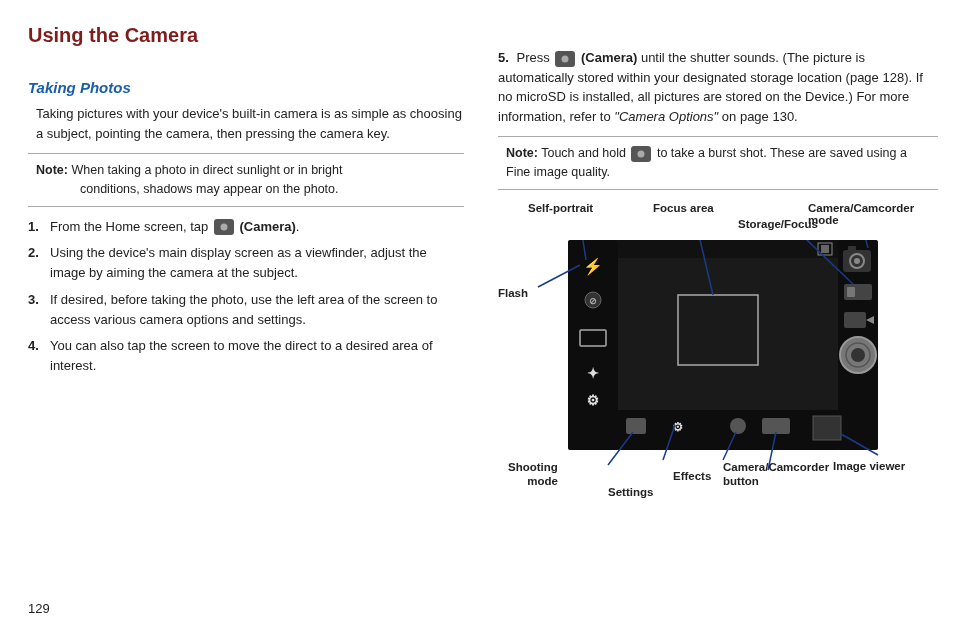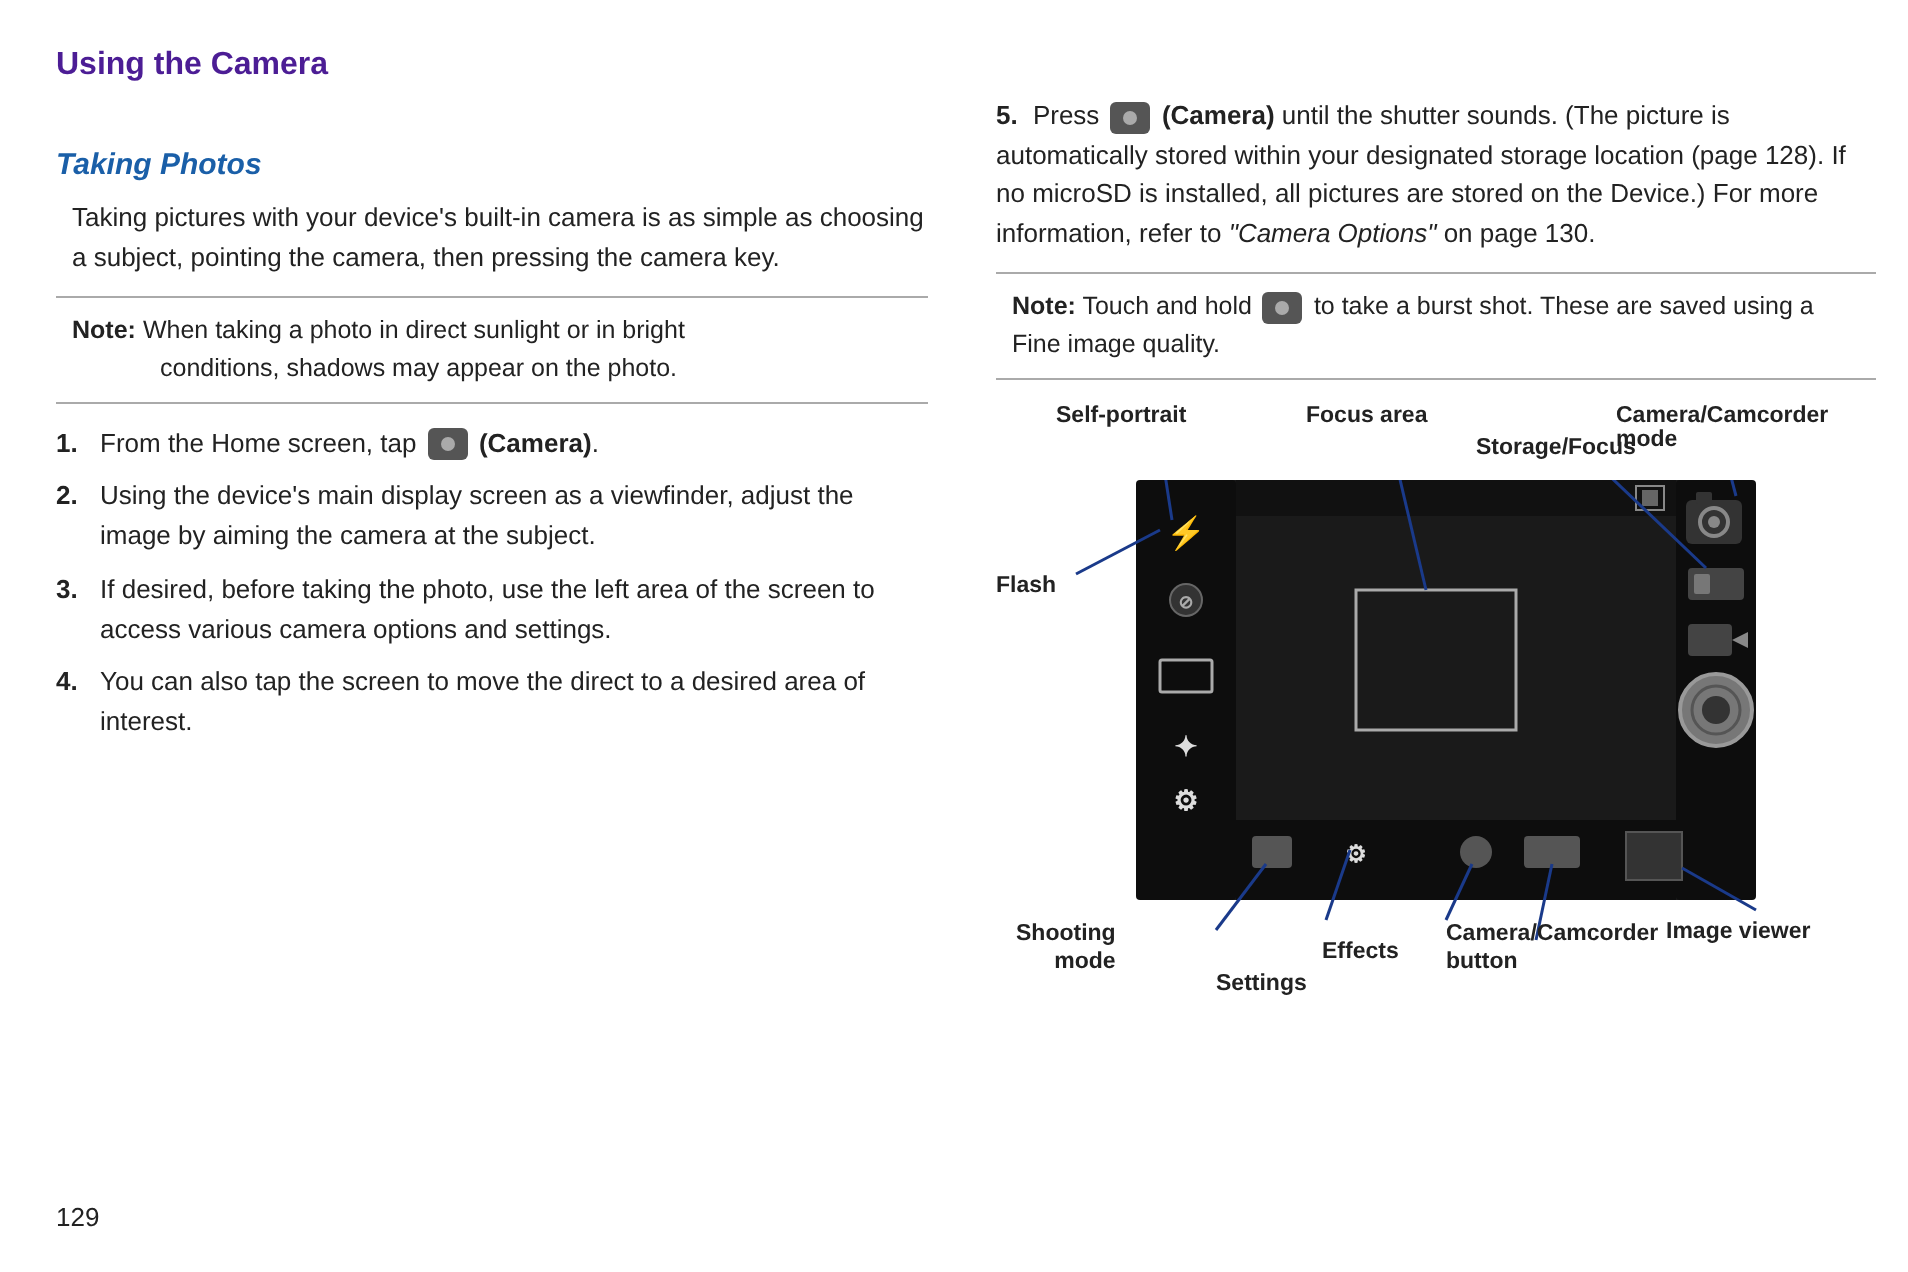--- a/index.html
+++ b/index.html
@@ -21,23 +21,23 @@
     .left-col {
       width: 460px;
       padding-right: 24px;
       flex-shrink: 0;
     }
     .right-col {
       flex: 1;
       padding-left: 10px;
     }
     .page-title {
-      font-size: 16px;
-      font-weight: bold;
-      color: #4c1d95;
+      font-size: 20px;
+      font-weight: bold;
+      color: #7f1d1d;
       margin-bottom: 2px;
     }
     .section-title {
       font-size: 15px;
       font-weight: bold;
       font-style: italic;
       color: #1a5fa8;
       margin-bottom: 8px;
       margin-top: 32px;
     }
@@ -243,18 +243,18 @@
 
         <line x1="250" y1="230" x2="258" y2="192" stroke="#1a3a8a" stroke-width="1.5"></line>
 
         <line x1="360" y1="215" x2="323" y2="194" stroke="#1a3a8a" stroke-width="1.5"></line>
 
         <line x1="90" y1="225" x2="115" y2="192" stroke="#1a3a8a" stroke-width="1.5"></line>
       </svg>
 
       <div class="diag-label" style="left:10px; top:258px; line-height:1.3;text-align:right;">Shooting<br>mode</div>
       <div class="diag-label" style="left:110px; top:284px;">Settings</div>
-      <div class="diag-label" style="left:163px; top:268px;">Effects</div>
+      <div class="diag-label" style="left:175px; top:268px;">Effects</div>
       <div class="diag-label" style="left:225px; top:258px; line-height:1.3;">Camera/Camcorder<br>button</div>
       <div class="diag-label" style="left:335px; top:258px;">Image viewer</div>
     </div>
   </div>
 </div>
 
 </body></html>

